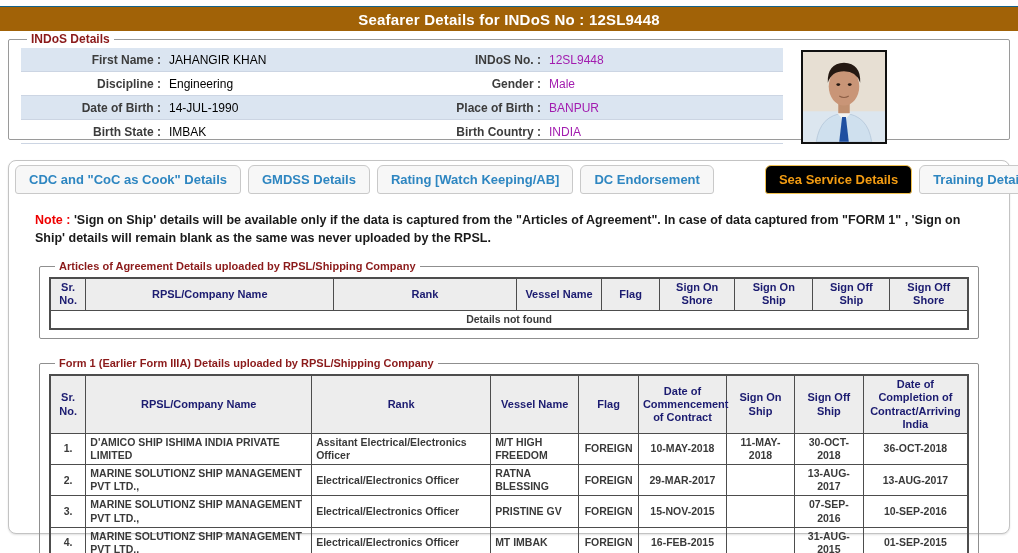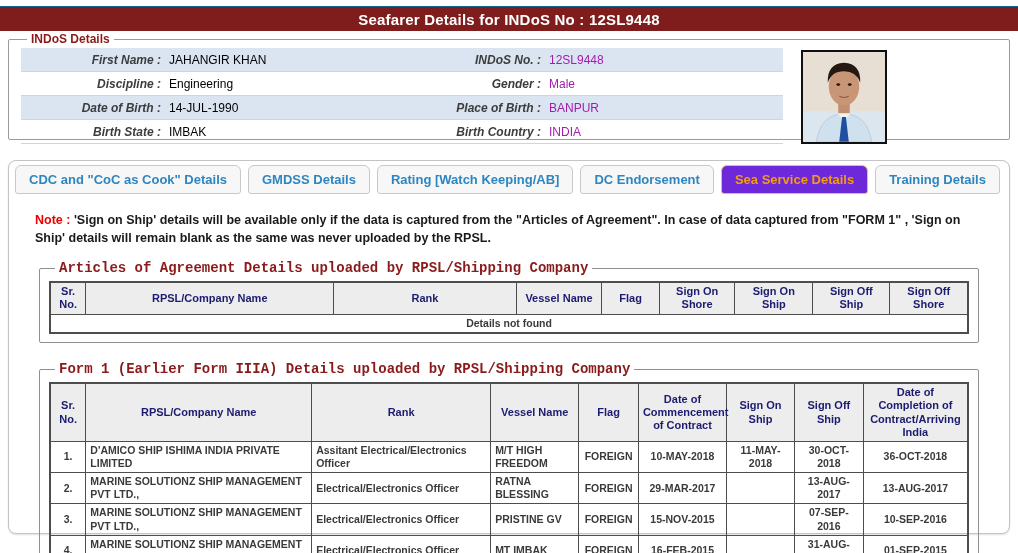--- a/index.html
+++ b/index.html
@@ -5,21 +5,21 @@
   * { box-sizing: border-box; }
   html,body { margin:0; padding:0; }
   body {
     width:1018px; height:553px; background:#fff;
     font-family:"Liberation Sans", sans-serif; color:#333;
     position:relative; overflow:hidden;
   }
 
   
   .title-bar {
-    margin-top:6px; height:25px; background:#7f1d1d;
+    margin-top:6px; height:25px; background:#a16207;
     border-top:1px solid #13628a;
     color:#fff; font-weight:bold; font-size:15px;
     text-align:center; line-height:25px; letter-spacing:.2px;
   }
 
   
   fieldset { border:1px solid #9a9a9a; border-radius:2px; }
   legend {
     color:#8b1a1a; font-weight:bold; font-size:12px;
     padding:0 4px; margin-left:6px;
@@ -27,21 +27,21 @@
 
   
   #indos-fieldset { margin:1px 8px 0; padding:2px 12px 6px; height:108px; }
   .indos-body { position:relative; height:100%; }
   .indos-rows { width:762px; }
   .indos-row {
     display:flex; align-items:center; height:24px;
     border-bottom:1px solid #ccd5e3; font-size:12px;
   }
   .indos-row:nth-child(odd) { background:#dbe5f1; }
-  .lbl { font-weight:bold; color:#3c3c3c; text-align:right; padding-right:8px; white-space:nowrap;font-style:italic; }
+  .lbl { font-weight:bold; color:#3c3c3c; text-align:right; padding-right:8px; white-space:nowrap; }
   .l1 { flex:0 0 148px; }
   .v1 { flex:0 0 282px; color:#000000; }
   .l2 { flex:0 0 98px; }
   .v2 { flex:1; color:#a21caf; }
 
   .photo {
     position:absolute; top:2px; right:110px;
     width:86px; height:94px; border:2px solid #101010; background:#e7dfd3;
   }
   .photo svg { display:block; width:100%; height:100%; }
@@ -51,32 +51,32 @@
     margin:20px 8px 0; height:374px; background:#fff;
     border:1px solid #c3c3c3; border-radius:8px;
     box-shadow:0 1px 2px rgba(0,0,0,.12);
   }
   .tabs { display:flex; gap:7px; margin:4px 0 0 6px; }
   .tab {
     border:1px solid #c9c9c9; border-radius:6px 6px 3px 3px;
     background:#f7f7f7; color:#2e86c1; font-weight:bold; font-size:13px;
     padding:6px 13px; white-space:nowrap; cursor:pointer;
   }
-  .tab.active { background:#6d28d9; border-color:#f2c14e; color:#f39c12; }
+  .tab.active { background:#000000; border-color:#f2c14e; color:#f39c12;margin-left:44px; }
 
   
   .note {
     margin:17px 26px 13px; font-size:12.5px; font-weight:bold;
     color:#1a1a1a; line-height:1.45;
   }
   .note-prefix { color:#ee0000; }
 
   
   fieldset.data-fs { margin:0 30px; padding:5px 9px 8px; border:1px solid #8f8f8f; }
-  fieldset.data-fs legend { font-size:14px;font-family:Liberation Mono, monospace; }
+  fieldset.data-fs legend { font-size:11px; }
   table.data {
     width:100%; border-collapse:collapse; table-layout:fixed;
     border:2px solid #4d4d4d;
   }
   table.data th, table.data td { border:1px solid #4d4d4d; padding:2px 4px; }
   table.data th {
     background:#ededed; color:#1b1b70; font-size:11px; font-weight:bold;
     text-align:center; line-height:1.2;
   }
   table.data td { font-size:10.5px; font-weight:bold; color:#3a3a3a; line-height:1.25; }

